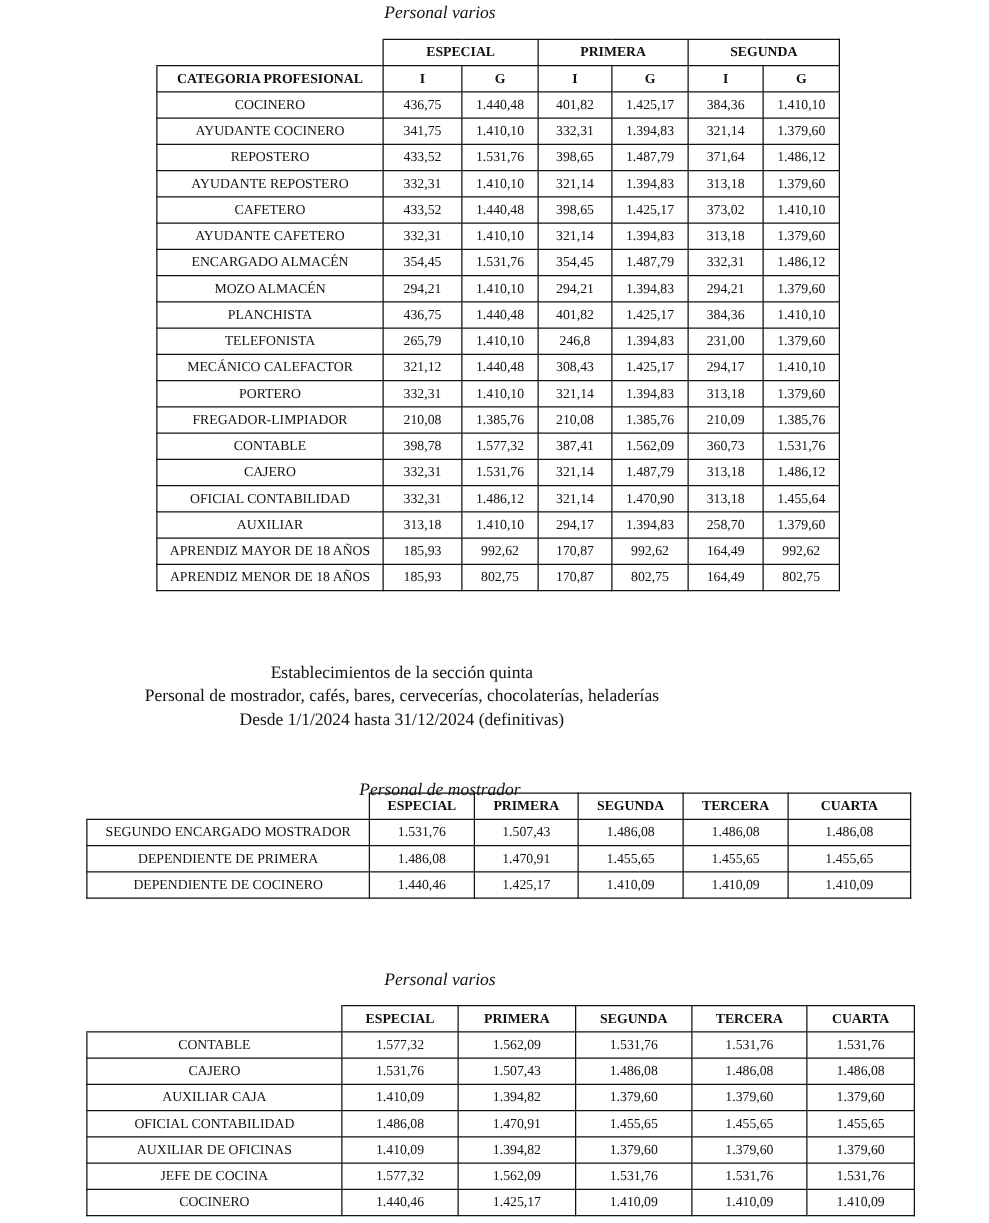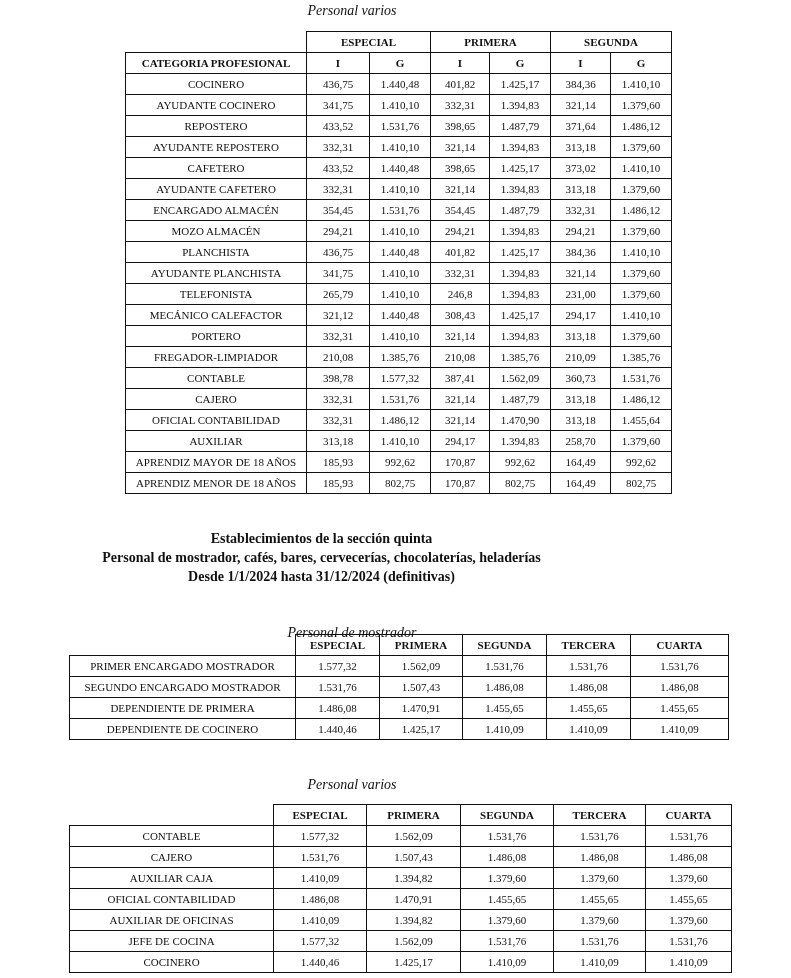--- a/index.html
+++ b/index.html
@@ -1,21 +1,21 @@
 <!DOCTYPE html>
 <html><head>
 <meta charset="utf-8">
 <style>
   html, body { margin: 0; padding: 0; background: #ffffff; }
   body { width: 791px; height: 978px; position: relative; overflow: hidden;
          font-family: "Liberation Serif", "DejaVu Serif", serif; color: #111; }
   .caption { position: absolute; left: 0; width: 704px; text-align: center;
              font-style: italic; font-size: 14px; }
   .heading { position: absolute; left: 0; width: 643px; text-align: center;
-             font-weight: bold; font-size: 14px; line-height: 19px; }
+             font-weight: normal; font-size: 14px; line-height: 19px; }
   table { position: absolute; border-collapse: collapse; font-size: 11px; table-layout: fixed; padding-left: 37px; }
   td, th { border: 1px solid #111; padding: 0 5px; height: 20px; white-space: nowrap; overflow: hidden; }
   th { font-weight: bold; text-align: center; }
   td.num { text-align: center; }
   td.numr { text-align: center; padding-right: 5px; }
   td.label { text-align: center; }
   .blank { border-top: none; border-left: none; }
 </style>
 </head>
 <body>
@@ -125,29 +125,20 @@
       <tr>
         <td class="label">PLANCHISTA</td>
         <td class="num">436,75</td>
         <td class="num">1.440,48</td>
         <td class="num">401,82</td>
         <td class="num">1.425,17</td>
         <td class="num">384,36</td>
         <td class="num">1.410,10</td>
       </tr>
       <tr>
-        <td class="label">AYUDANTE PLANCHISTA</td>
-        <td class="num">341,75</td>
-        <td class="num">1.410,10</td>
-        <td class="num">332,31</td>
-        <td class="num">1.394,83</td>
-        <td class="num">321,14</td>
-        <td class="num">1.379,60</td>
-      </tr>
-      <tr>
         <td class="label">TELEFONISTA</td>
         <td class="num">265,79</td>
         <td class="num">1.410,10</td>
         <td class="num">246,8</td>
         <td class="num">1.394,83</td>
         <td class="num">231,00</td>
         <td class="num">1.379,60</td>
       </tr>
       <tr>
         <td class="label">MECÁNICO CALEFACTOR</td>
@@ -255,28 +246,20 @@
       <th class="blank"></th>
       <th>ESPECIAL</th>
       <th>PRIMERA</th>
       <th>SEGUNDA</th>
       <th>TERCERA</th>
       <th>CUARTA</th>
     </tr>
   </thead>
   <tbody id="t2-body">
       <tr>
-        <td class="label">PRIMER ENCARGADO MOSTRADOR</td>
-        <td class="num">1.577,32</td>
-        <td class="num">1.562,09</td>
-        <td class="num">1.531,76</td>
-        <td class="num">1.531,76</td>
-        <td class="num">1.531,76</td>
-      </tr>
-      <tr>
         <td class="label">SEGUNDO ENCARGADO MOSTRADOR</td>
         <td class="num">1.531,76</td>
         <td class="num">1.507,43</td>
         <td class="num">1.486,08</td>
         <td class="num">1.486,08</td>
         <td class="num">1.486,08</td>
       </tr>
       <tr>
         <td class="label">DEPENDIENTE DE PRIMERA</td>
         <td class="num">1.486,08</td>

